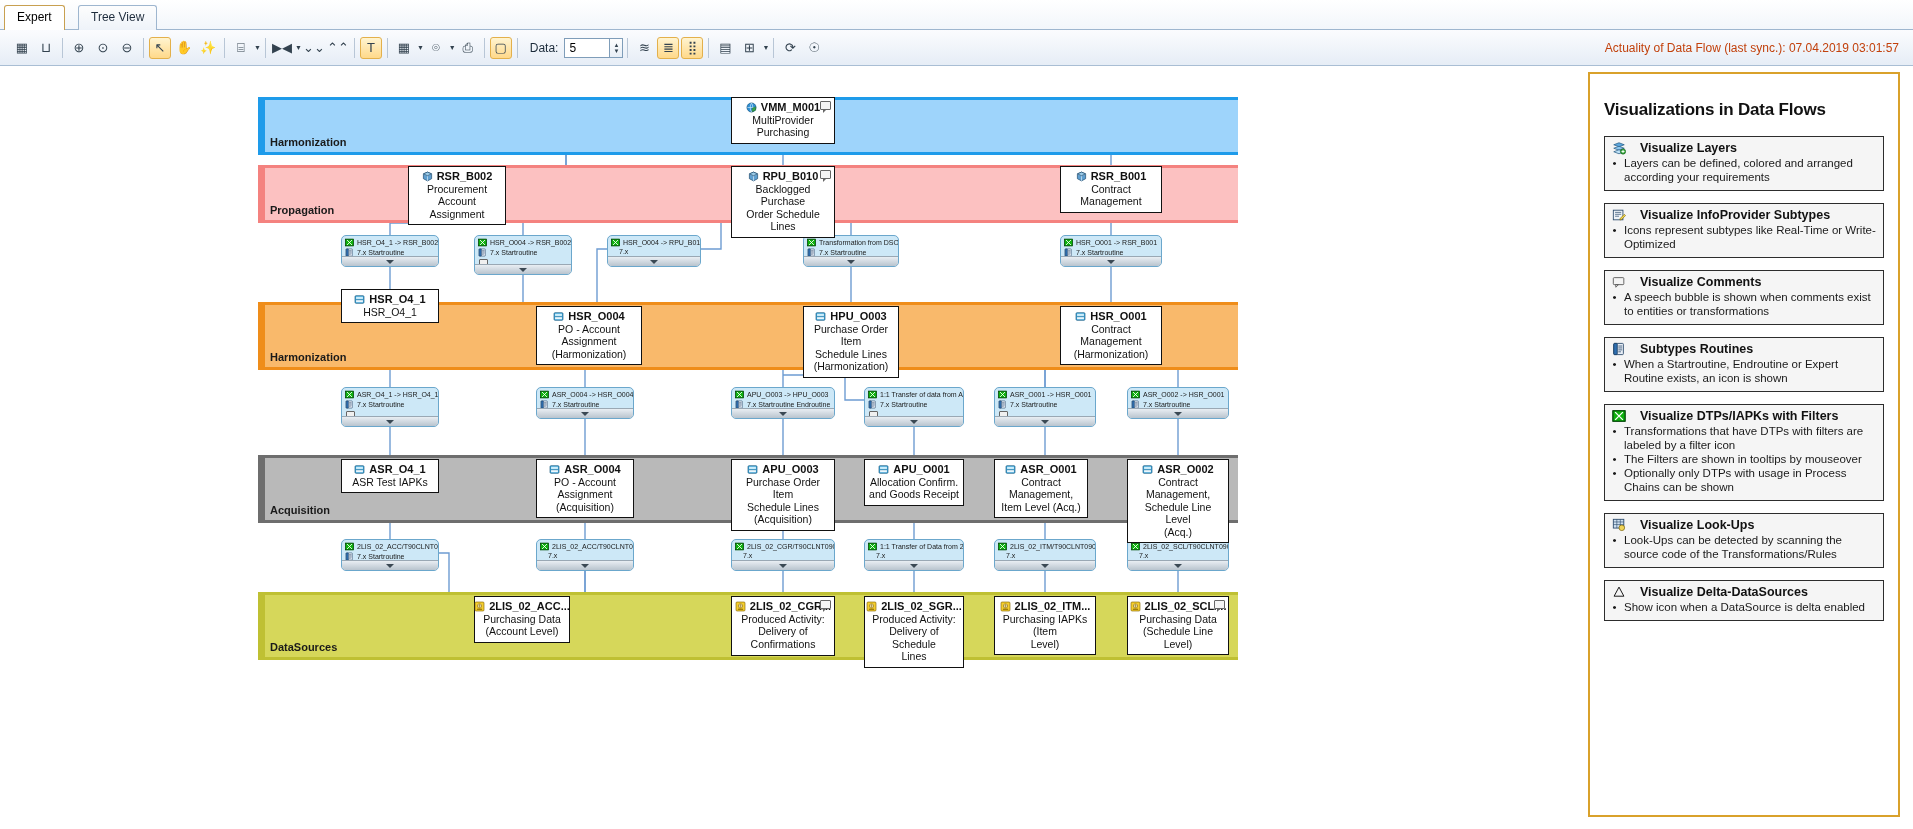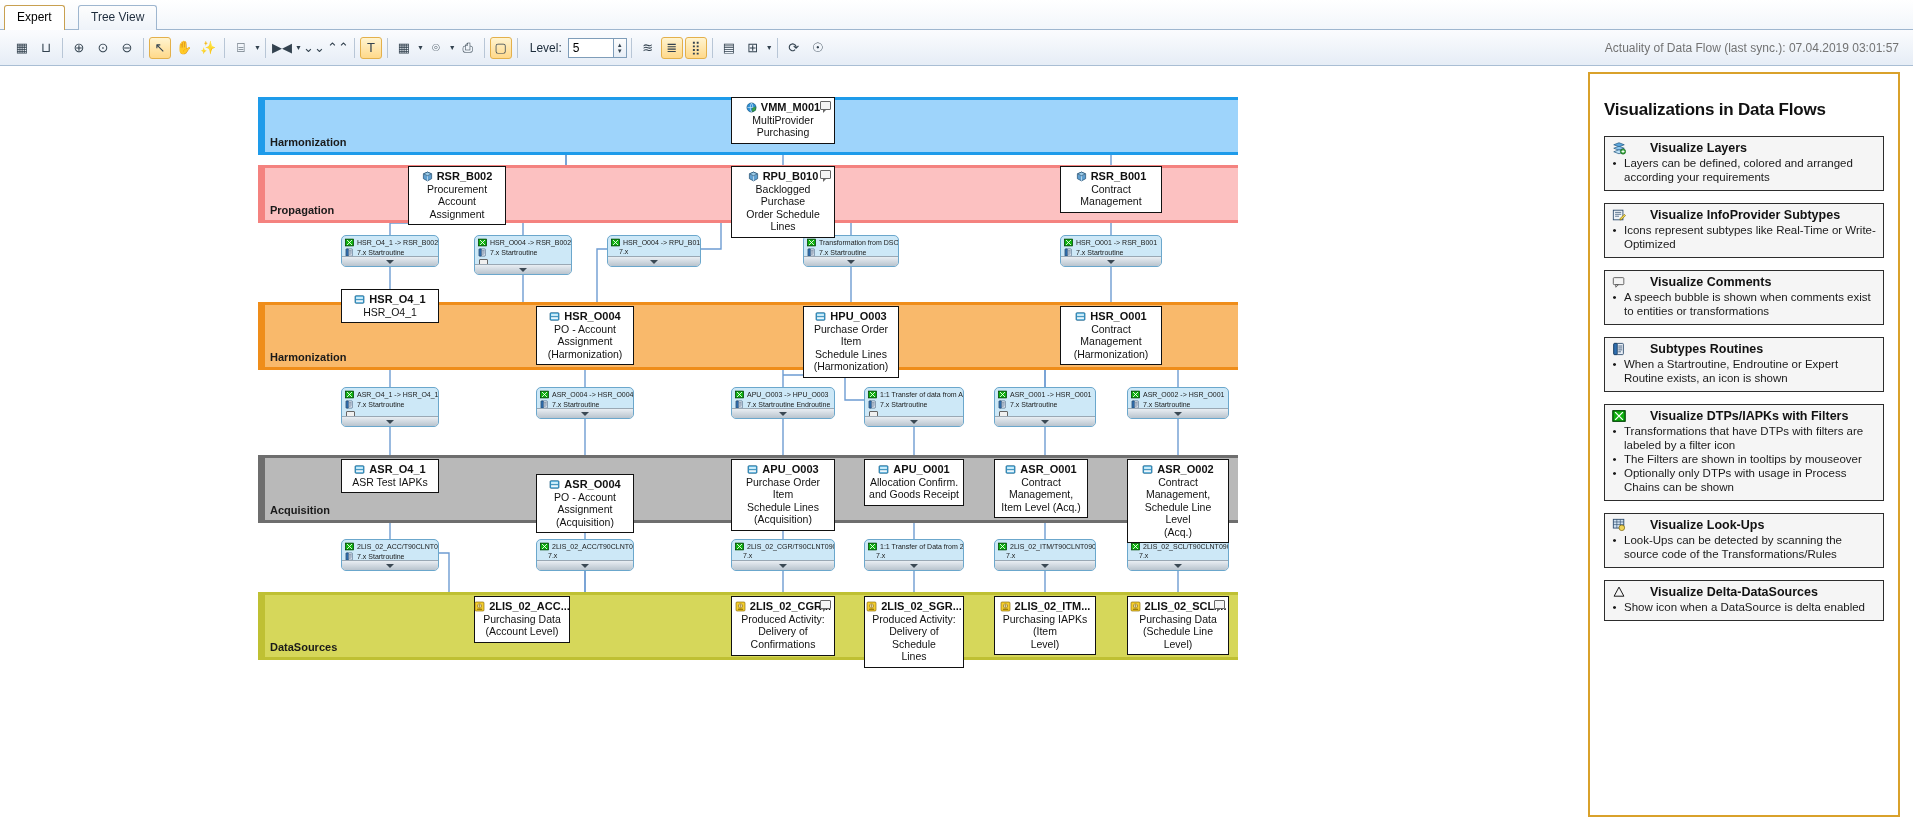--- a/index.html
+++ b/index.html
@@ -55,21 +55,21 @@
   }
   .spin {
     width:13px; height:20px; border:1px solid #7f9db9; border-left:none;
     background:linear-gradient(#fdfdfd,#e7eef6);
     display:flex; flex-direction:column; align-items:center; justify-content:center;
     font-size:6px; color:#33424f; line-height:6px;
   }
   #sync-area {
     position:absolute; right:0; top:30px; height:36px;
     display:flex; align-items:center; padding-right:14px;
-    font-size:12px; color:#737373;
+    font-size:12px; color:#c2410c;
   }
 
   
   #canvas {
     position:absolute; left:0; top:66px; width:1913px; height:763px;
     background:#ffffff; overflow:hidden;
   }
   #svg-edges { position:absolute; left:0; top:0; width:1570px; height:763px; }
 
   
@@ -143,21 +143,21 @@
   }
   #legend h1 {
     margin:10px 0 16px 0; font-size:17px; font-weight:bold; color:#111;
     letter-spacing:-0.2px;
   }
   .lg-card {
     border:1px solid #2d2d2d; background:#f5f5f5;
     padding:4px 7px 6px; margin-bottom:12px;
   }
   .lg-head {
-    display:flex; align-items:center; gap:24px;
+    display:flex; align-items:center; gap:14px;
     font-size:12.5px; font-weight:bold; color:#111; margin-bottom:1px;
   }
   .lg-li { display:flex; gap:7px; font-size:11.5px; color:#1a1a1a; line-height:14px; }
   .lg-li b { font-weight:normal; }
   .dot { flex:0 0 auto; width:5px; text-align:center; }
 </style>
 </head>
 <body>
 
 <div id="tabbar">
@@ -224,21 +224,21 @@
       <span class="caret">▼</span>
       <div class="tbtn">
         <span style="pointer-events:none">⎙</span>
       </div>
       <div class="tbsep"></div>
       <div class="tbtn sel">
         <span style="pointer-events:none">▢</span>
       </div>
     </div>
   <div class="tbsep"></div>
-  <span class="lvl-label">Level:</span>
+  <span class="lvl-label">Data:</span>
   <div class="lvl-box">5</div>
   <div class="spin">
       <span>▲</span>
       <span>▼</span>
     </div>
   <div class="tbsep"></div>
   <div class="tb" id="tb-right">
       <div class="tbtn">
         <span style="pointer-events:none">≋</span>
       </div>
@@ -822,21 +822,21 @@
               <rect x="1.5" y="2.5" width="13" height="11" rx="1.4" fill="#3fa9dd" stroke="#17597f"></rect>
         <rect x="3" y="4" width="10" height="3.2" fill="#cdeefb"></rect>
         <rect x="3" y="8.4" width="10" height="3.6" fill="#e9f7fe"></rect>
         <path d="M3 8.4h10" stroke="#17597f" stroke-width="0.7"></path>
             </svg>
           </span>
           <span>HSR_O4_1</span>
         </div>
         <div class="sub">HSR_O4_1</div>
       </div>
-      <div class="node" style="left: 536px; top: 240px; width: 98px; min-height: 56px;">
+      <div class="node" style="left: 536px; top: 240px; width: 106px; min-height: 56px;">
         <div class="ttl">
           <span class="ic">
             <svg width="11" height="11" viewBox="0 0 16 16">
               <rect x="1.5" y="2.5" width="13" height="11" rx="1.4" fill="#3fa9dd" stroke="#17597f"></rect>
         <rect x="3" y="4" width="10" height="3.2" fill="#cdeefb"></rect>
         <rect x="3" y="8.4" width="10" height="3.6" fill="#e9f7fe"></rect>
         <path d="M3 8.4h10" stroke="#17597f" stroke-width="0.7"></path>
             </svg>
           </span>
           <span>HSR_O004</span>
@@ -883,21 +883,21 @@
               <rect x="1.5" y="2.5" width="13" height="11" rx="1.4" fill="#3fa9dd" stroke="#17597f"></rect>
         <rect x="3" y="4" width="10" height="3.2" fill="#cdeefb"></rect>
         <rect x="3" y="8.4" width="10" height="3.6" fill="#e9f7fe"></rect>
         <path d="M3 8.4h10" stroke="#17597f" stroke-width="0.7"></path>
             </svg>
           </span>
           <span>ASR_O4_1</span>
         </div>
         <div class="sub">ASR Test IAPKs</div>
       </div>
-      <div class="node" style="left: 536px; top: 393px; width: 98px; min-height: 56px; margin-top: 15px;">
+      <div class="node" style="left: 536px; top: 393px; width: 98px; min-height: 56px;">
         <div class="ttl">
           <span class="ic">
             <svg width="11" height="11" viewBox="0 0 16 16">
               <rect x="1.5" y="2.5" width="13" height="11" rx="1.4" fill="#3fa9dd" stroke="#17597f"></rect>
         <rect x="3" y="4" width="10" height="3.2" fill="#cdeefb"></rect>
         <rect x="3" y="8.4" width="10" height="3.6" fill="#e9f7fe"></rect>
         <path d="M3 8.4h10" stroke="#17597f" stroke-width="0.7"></path>
             </svg>
           </span>
           <span>ASR_O004</span>

